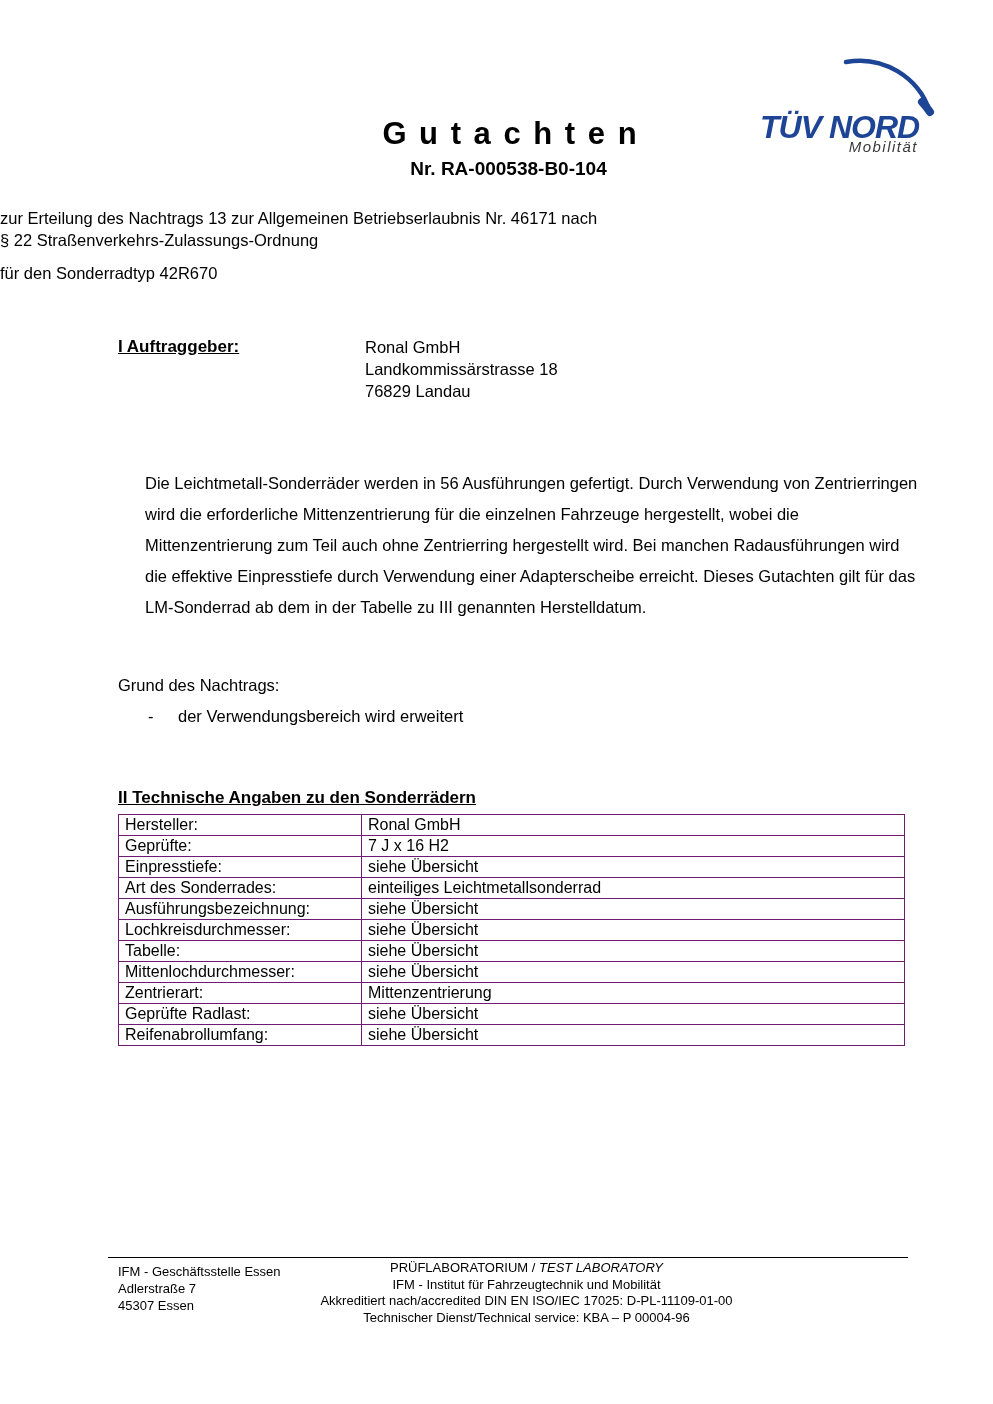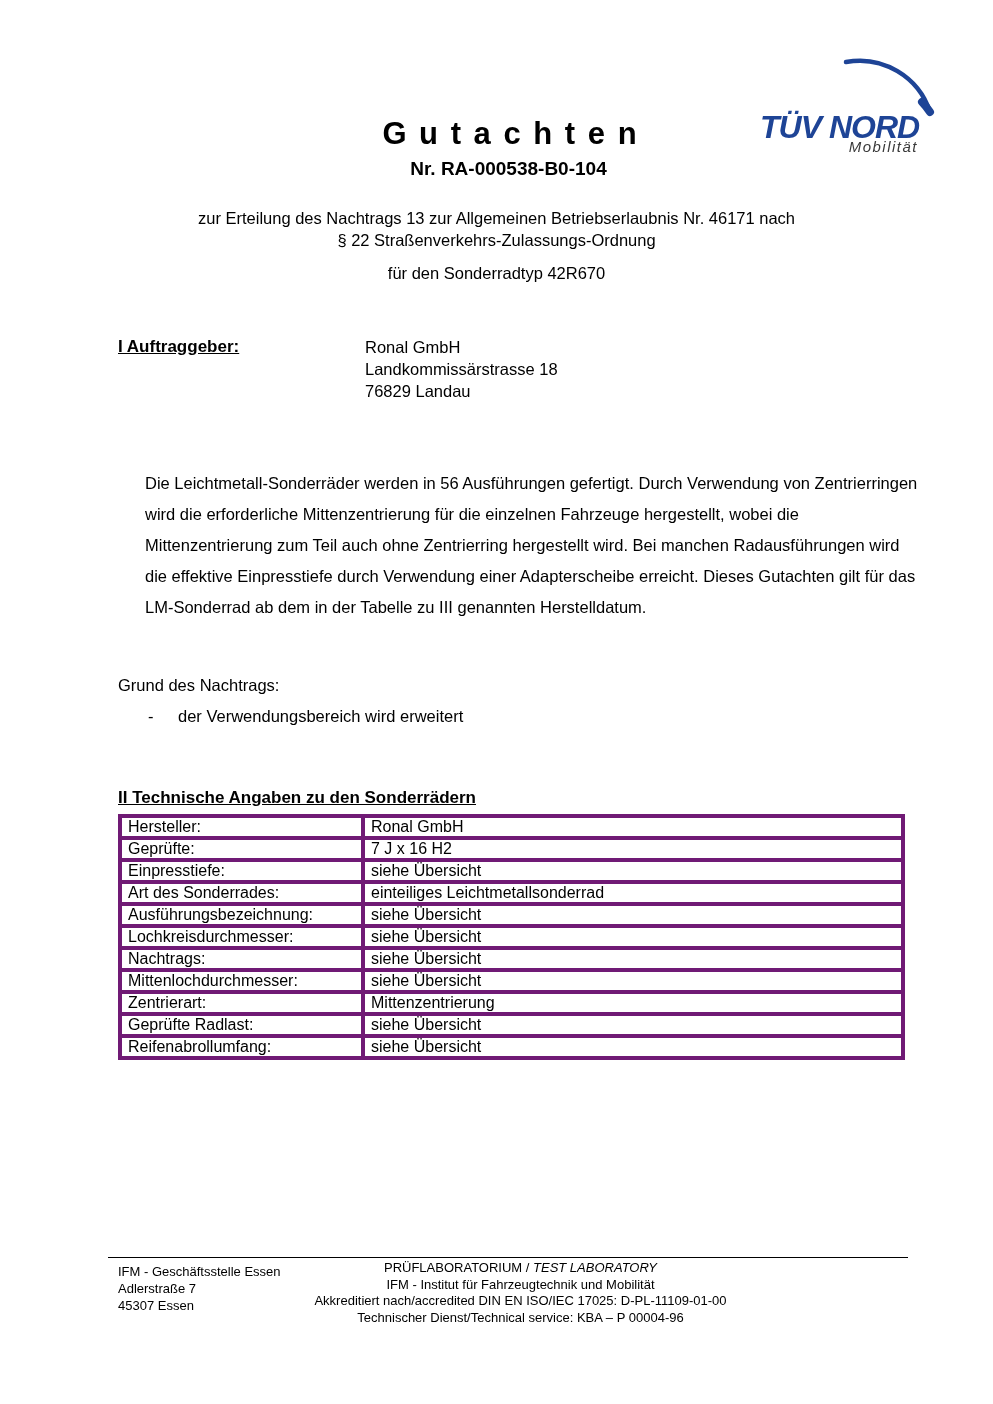--- a/index.html
+++ b/index.html
@@ -61,21 +61,20 @@
     font-weight: bold;
     margin-top: 6px;
     transform: translateX(12px);
   }
 
   
   .intro-block {
     position: absolute;
     top: 207px; left: 0;
     width: 993px;
-    text-align: center;
     font-size: 16.5px;
     line-height: 22px;
   }
   .intro-line3 { margin-top: 11px; }
 
   
   .client-heading {
     position: absolute;
     top: 337px; left: 118px;
     font-size: 17px;
@@ -121,21 +120,21 @@
     text-decoration: underline;
   }
   table.tech-table {
     position: absolute;
     top: 814px; left: 118px;
     width: 787px;
     border-collapse: collapse;
     font-size: 16px;
   }
   table.tech-table td {
-    border: 4px solid #701a75;
+    border: 1px solid #701a75;
     height: 21px;
     padding: 0 6px;
     vertical-align: middle;
     white-space: nowrap;
   }
   td.col-label { width: 243px; }
   td.bold-value { font-weight: bold; }
 
   
   .footer-divider {
@@ -145,21 +144,21 @@
     border-top: 1px solid #000000;
   }
   .footer-left {
     position: absolute;
     top: 1263px; left: 118px;
     font-size: 13px;
     line-height: 17px;
   }
   .footer-center {
     position: absolute;
-    top: 1260px; left: 148px;
+    top: 1260px; left: 154px;
     width: 745px;
     text-align: center;
     font-size: 13px;
     line-height: 16.5px;
   }
   .italic { font-style: italic; }
 </style>
 </head>
 <body>
 
@@ -222,21 +221,21 @@
       </tr>
       <tr>
         <td class="col-label">Ausführungsbezeichnung:</td>
         <td>siehe Übersicht</td>
       </tr>
       <tr>
         <td class="col-label">Lochkreisdurchmesser:</td>
         <td>siehe Übersicht</td>
       </tr>
       <tr>
-        <td class="col-label">Nachtrags:</td>
+        <td class="col-label">Tabelle:</td>
         <td>siehe Übersicht</td>
       </tr>
       <tr>
         <td class="col-label">Mittenlochdurchmesser:</td>
         <td>siehe Übersicht</td>
       </tr>
       <tr>
         <td class="col-label">Zentrierart:</td>
         <td>Mittenzentrierung</td>
       </tr>

